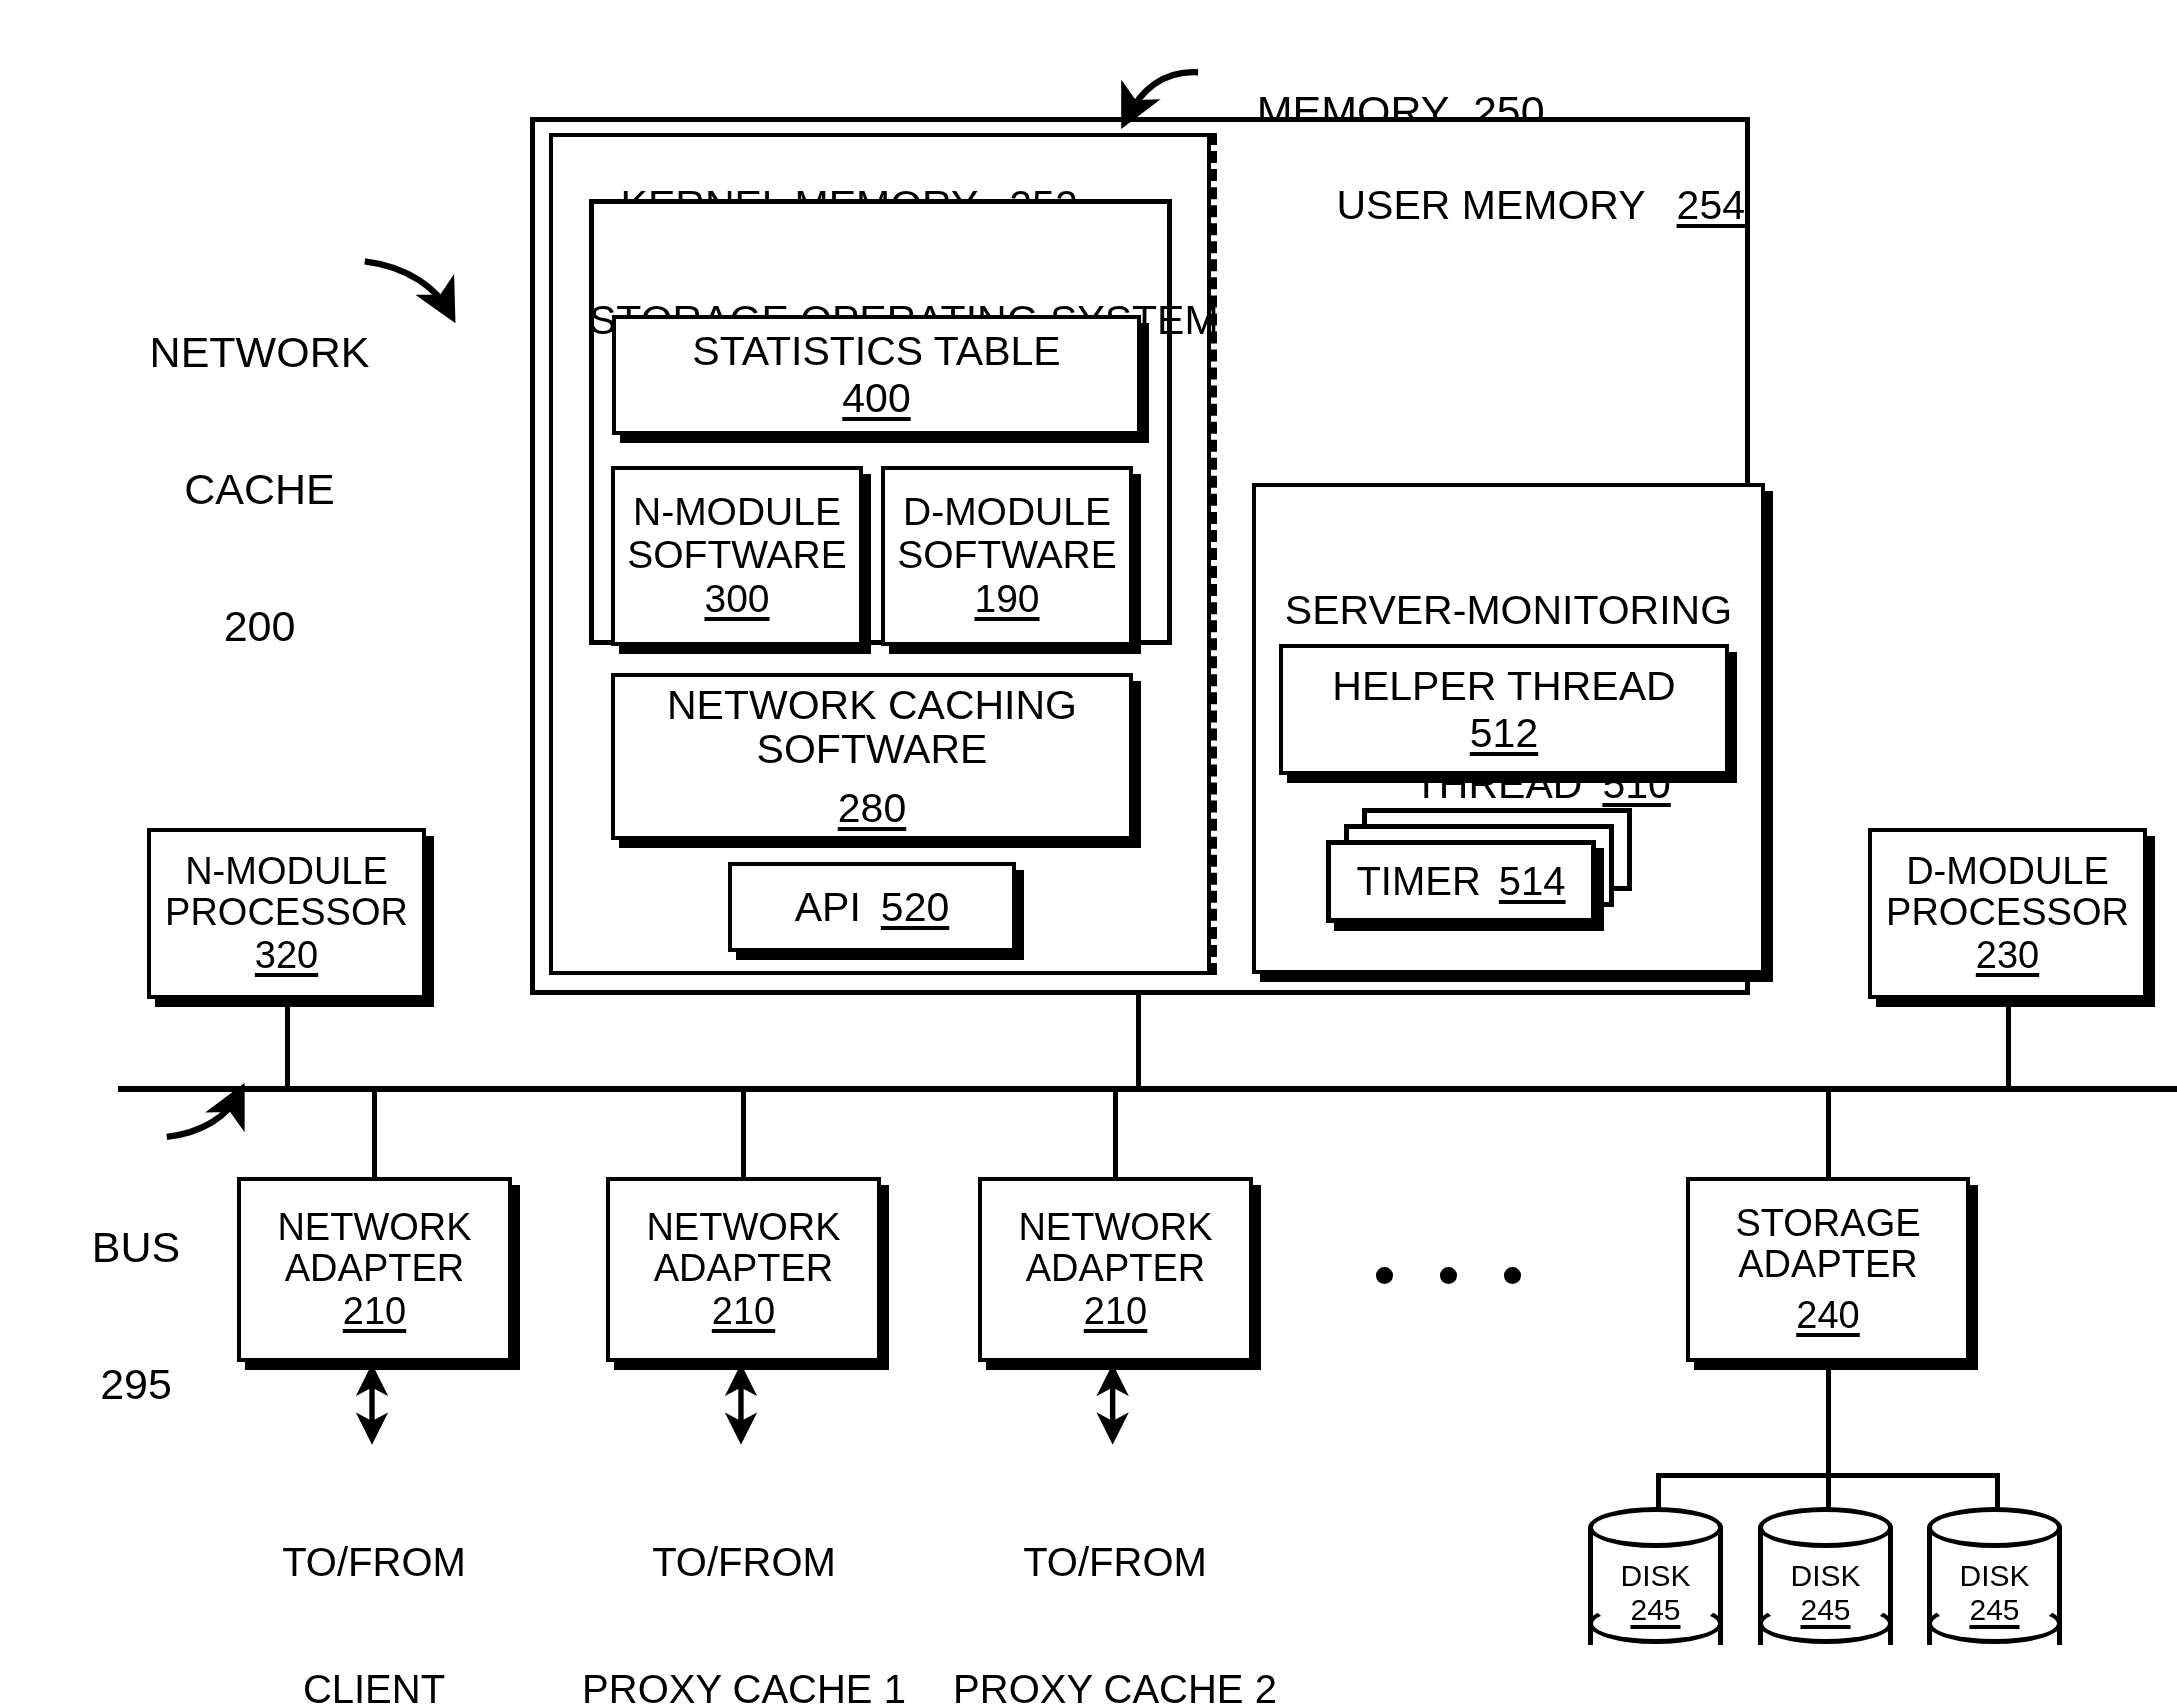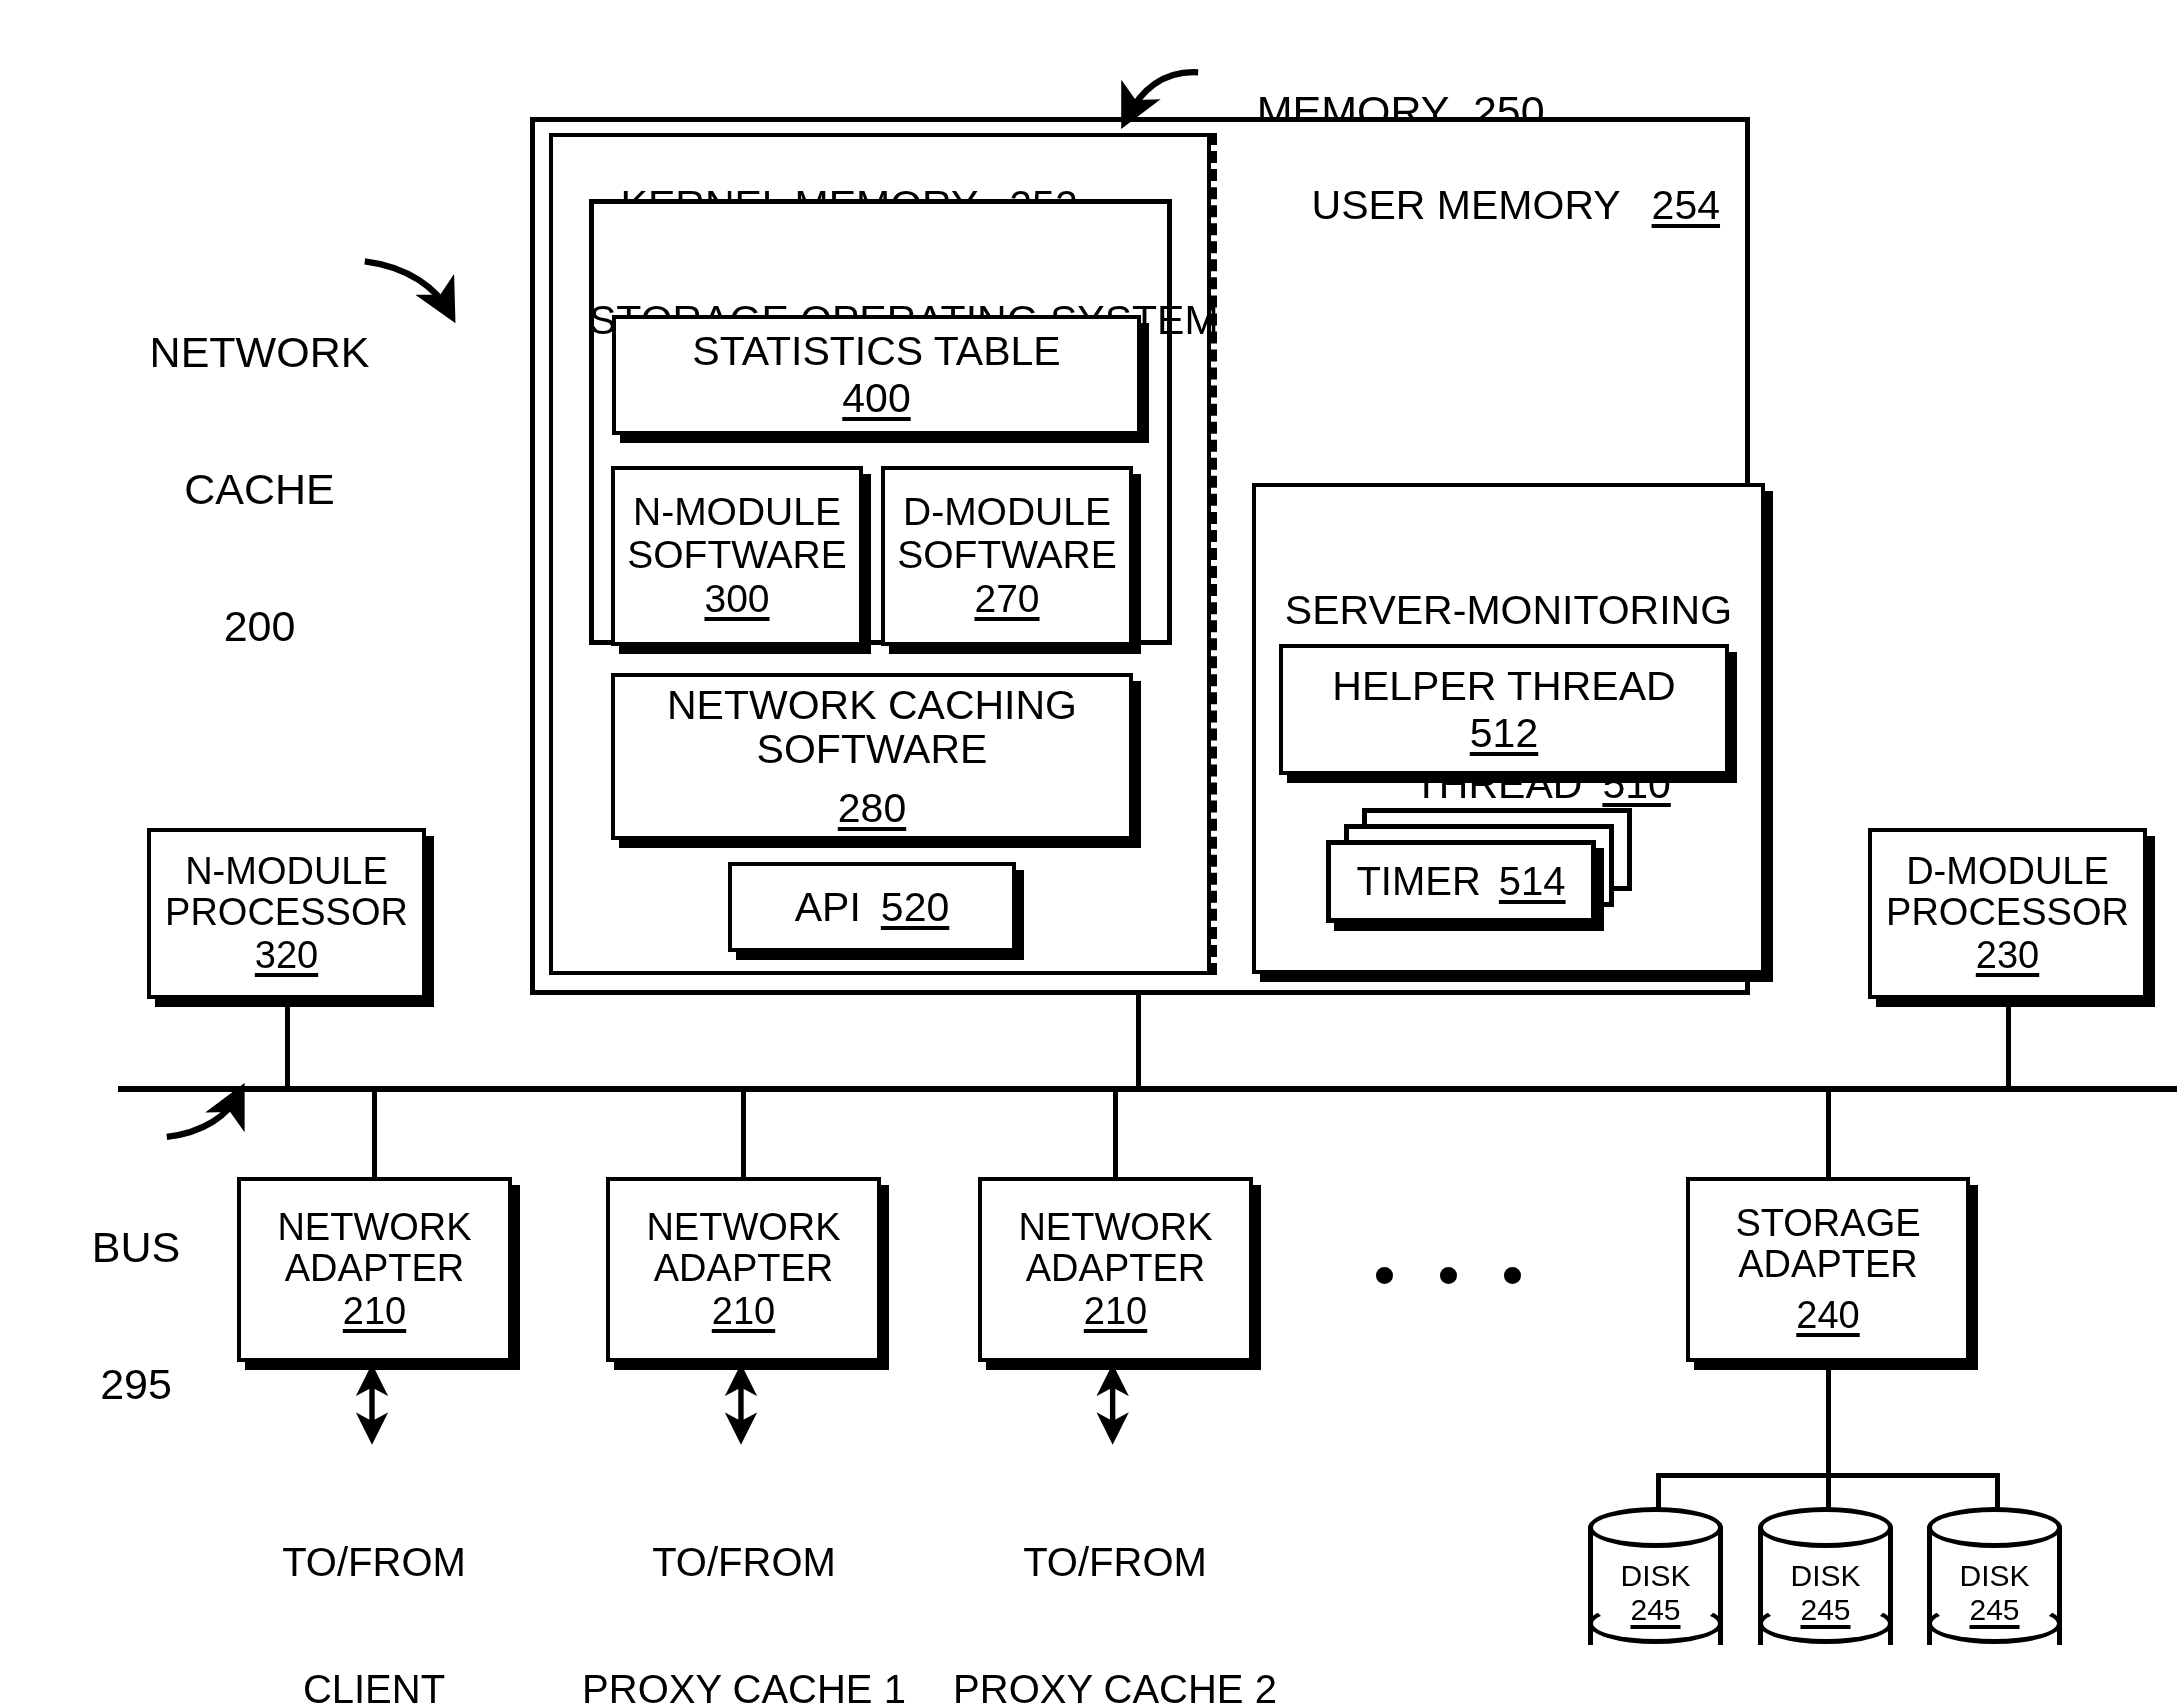--- a/index.html
+++ b/index.html
@@ -92,21 +92,21 @@
   <div class="plainbox" id="memory-box"></div>
 
   <div class="plainbox" id="kernel-box"></div>
 
   <div class="dashdiv"></div>
 
   <div class="txt" style="left:563px;top:141px;width:621px;text-align:left;font-size:41px;">
     <span>KERNEL MEMORY</span><span style="display:inline-block;width:31px"></span><span class="u">252</span>
   </div>
 
-  <div class="txt" style="left:1229px;top:141px;width:504px;text-align:center;font-size:41px;">
+  <div class="txt" style="left:1229px;top:141px;width:504px;text-align:right;font-size:41px;">
     <span>USER MEMORY</span><span style="display:inline-block;width:31px"></span><span class="u">254</span>
   </div>
 
   <div class="plainbox" id="sos-box"></div>
 
   <div class="txt" style="left:577px;top:212px;width:583px;font-size:41px;">
     <div>STORAGE OPERATING SYSTEM</div>
     <div class="u" style="display:inline-block;margin-top:3.6px">260</div>
   </div>
 
@@ -117,21 +117,21 @@
 
   <div class="box shadow" id="nmod-box">
     <div style="font-size:39px;">N-MODULE</div>
     <div style="font-size:39px;">SOFTWARE</div>
     <div class="u" style="font-size:39px;margin-top:2.7px;">300</div>
   </div>
 
   <div class="box shadow" id="dmod-box">
     <div style="font-size:39px;">D-MODULE</div>
     <div style="font-size:39px;">SOFTWARE</div>
-    <div class="u" style="font-size:39px;margin-top:2.7px;">270</div>
+    <div class="u" style="font-size:39px;margin-top:2.7px;">190</div>
   </div>
 
   <div class="box shadow" id="netcache-box">
     <div style="font-size:41px;">NETWORK CACHING</div>
     <div style="font-size:41px;">SOFTWARE</div>
     <div class="u" style="font-size:41px;margin-top:15px;">280</div>
   </div>
 
   <div class="box shadow" id="api-box">
     <div style="font-size:41px;">

